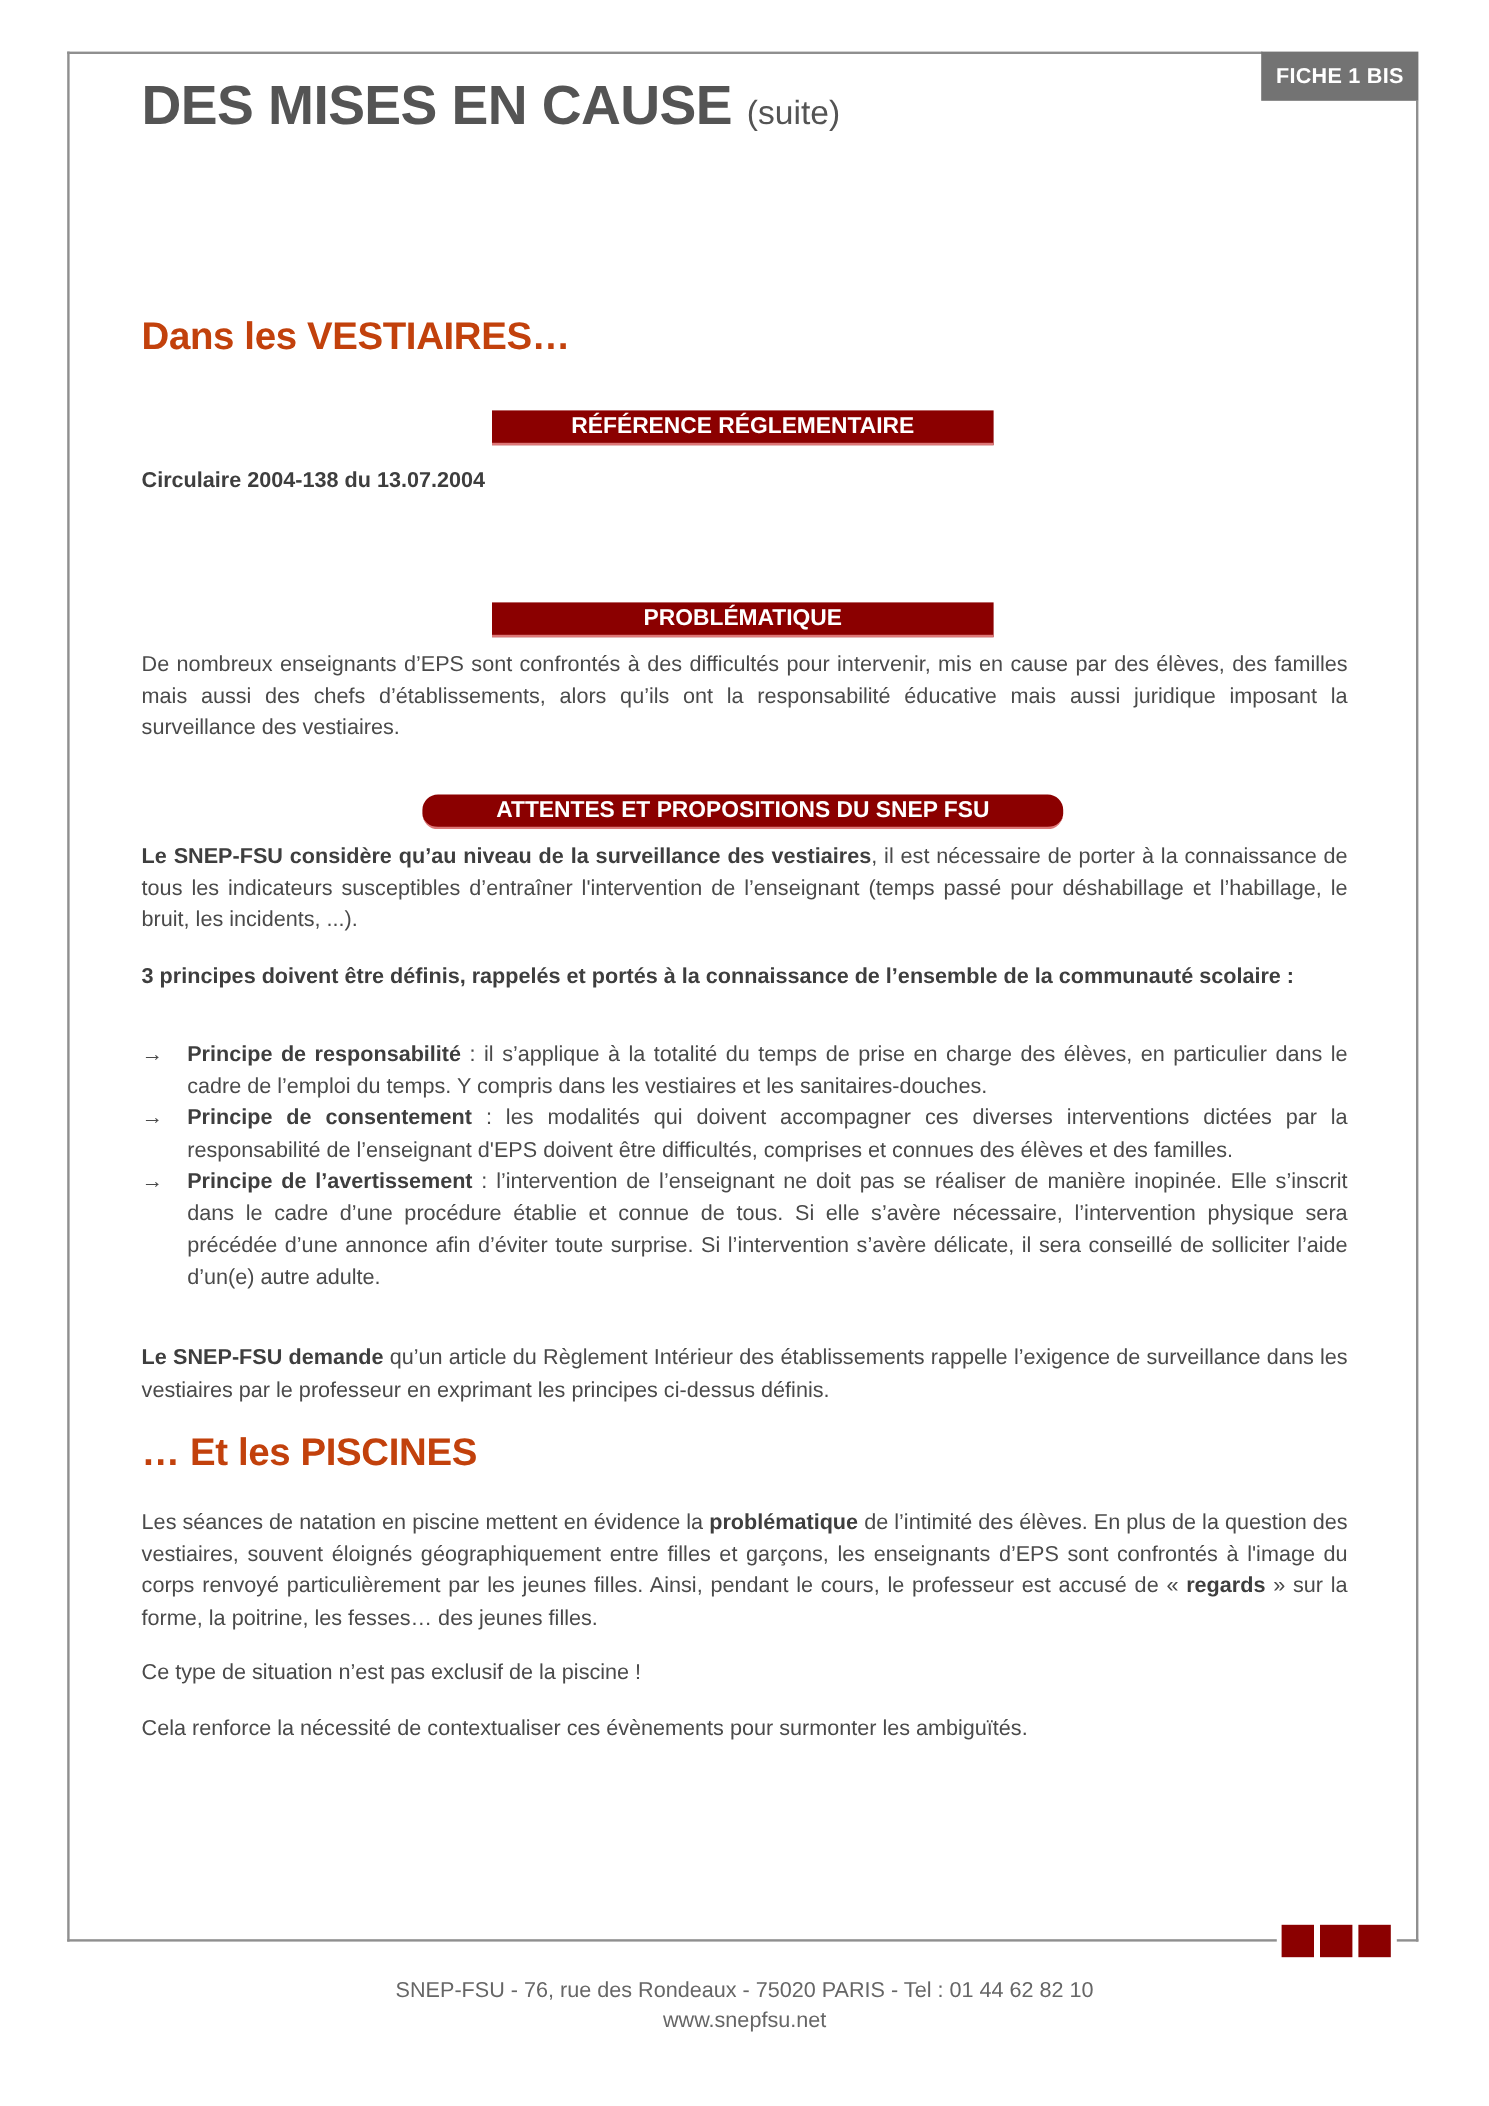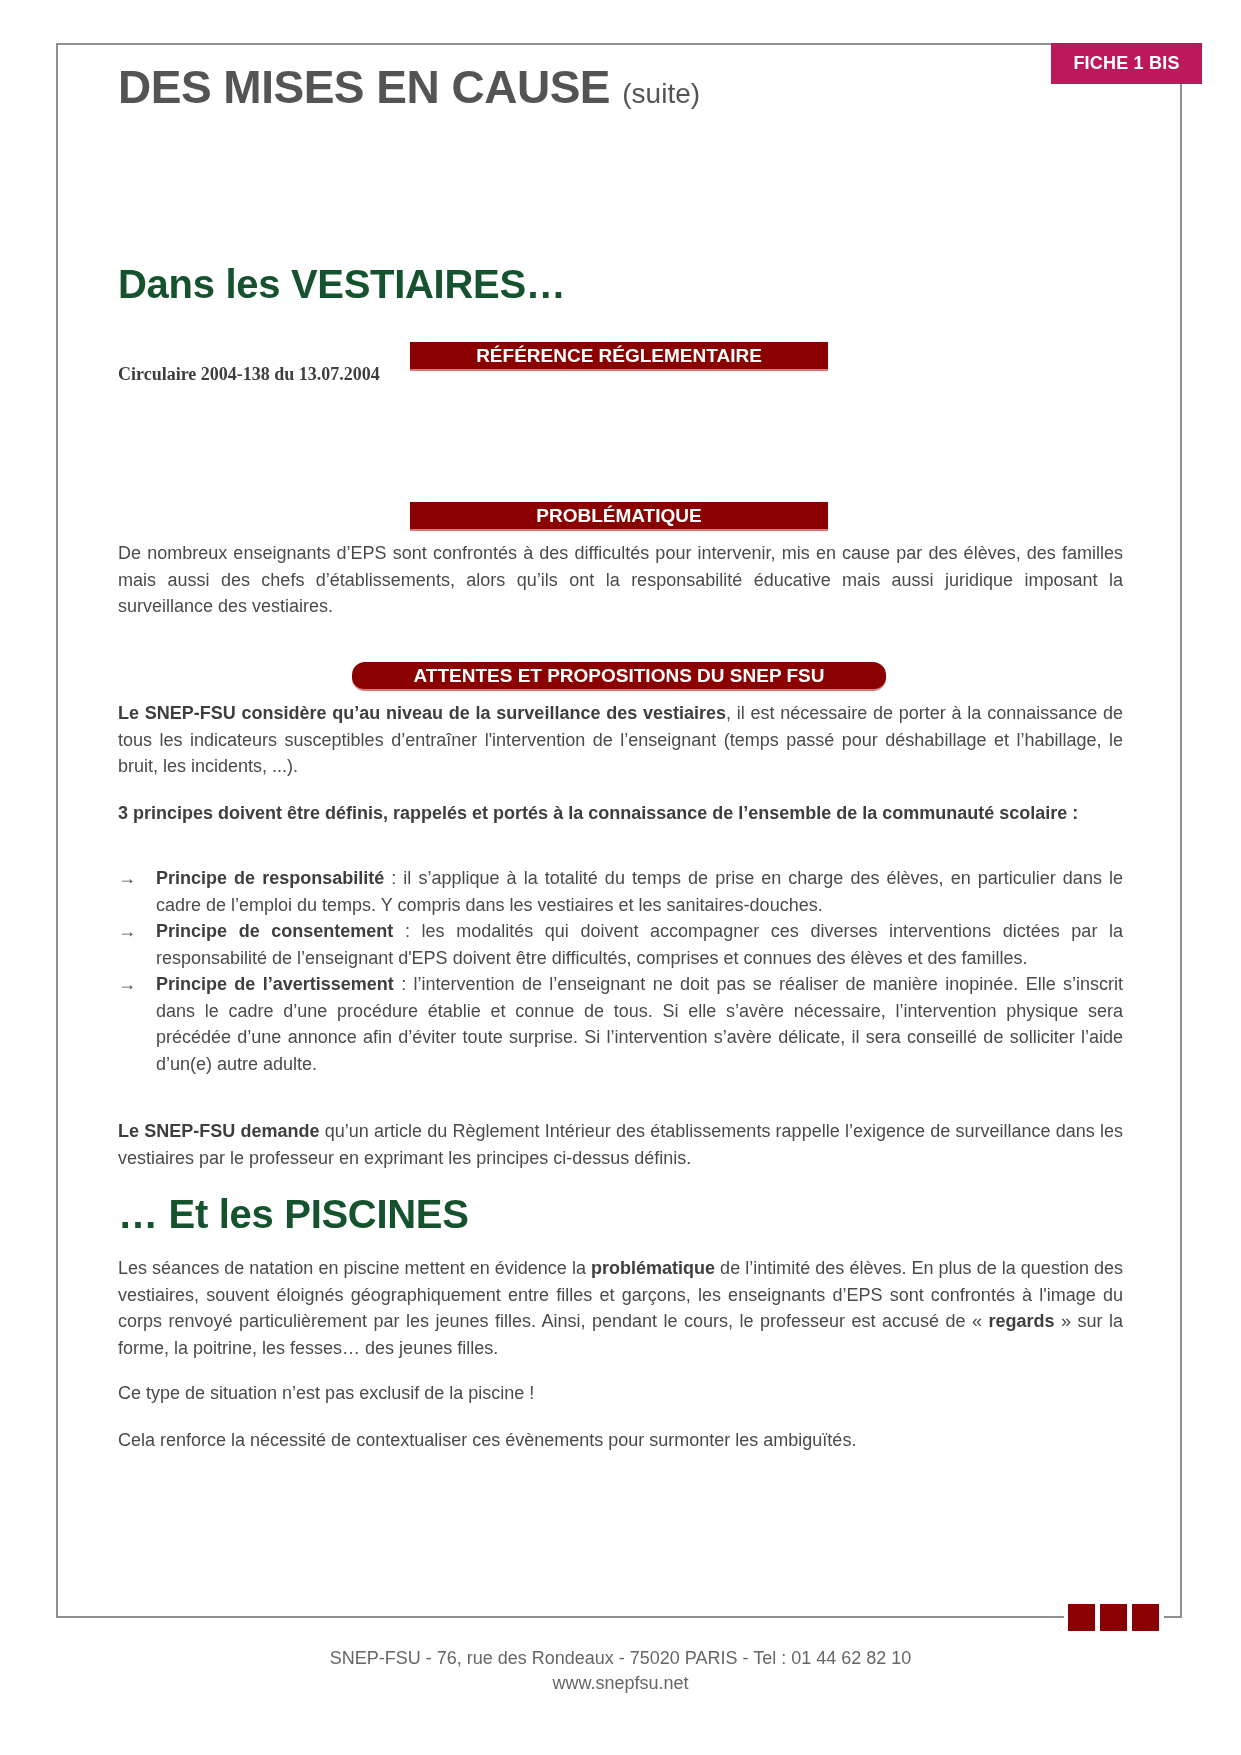--- a/index.html
+++ b/index.html
@@ -3,27 +3,27 @@
 <meta charset="utf-8">
 <style>
   html, body { margin:0; padding:0; background:#ffffff; }
   body { width:1241px; height:1755px; position:relative; overflow:hidden;
          font-family:"Liberation Sans", sans-serif; color:#4a4a4a; }
   .frame-top { position:absolute; left:56px; top:43px; width:996px; height:2px; background:#8f8f8f; }
   .frame-left { position:absolute; left:56px; top:43px; width:2px; height:1575px; background:#8f8f8f; }
   .frame-right { position:absolute; left:1180px; top:84px; width:2px; height:1534px; background:#8f8f8f; }
   .frame-bottom-a { position:absolute; left:56px; top:1616px; width:1008px; height:2px; background:#8f8f8f; }
   .frame-bottom-b { position:absolute; left:1164px; top:1616px; width:18px; height:2px; background:#8f8f8f; }
-  .fiche-badge { position:absolute; left:1051px; top:43px; width:151px; height:41px; background:#be185d;
+  .fiche-badge { position:absolute; left:1051px; top:43px; width:131px; height:41px; background:#737373;
                  color:#fff; font-weight:bold; font-size:18px; display:flex; align-items:center; justify-content:center;
                  letter-spacing:0.2px; }
   .sq { position:absolute; top:1604px; width:27px; height:27px; background:#8b0000; }
   .title { position:absolute; left:118px; top:60px; font-size:46px; font-weight:bold; color:#545454; letter-spacing:-0.5px; }
   .title .suite { font-size:28px; font-weight:normal; letter-spacing:0; }
-  .h2 { position:absolute; left:118px; font-size:40px; font-weight:bold; color:#14532d; letter-spacing:-0.3px; }
+  .h2 { position:absolute; left:118px; font-size:32px; font-weight:bold; color:#c2410c; letter-spacing:-0.3px; }
   .banner { position:absolute; height:29px; background:#8b0000; color:#fff; font-weight:bold; font-size:19px;
             display:flex; align-items:center; justify-content:center; border-bottom:2px solid #d77; box-sizing:border-box; }
   .block { position:absolute; left:118px; width:1005px; font-size:18px; line-height:26.5px; color:#4a4a4a; }
   .justify { text-align:justify; text-align-last:left; }
   .bold { font-weight:bold; color:#3e3e3e; }
   .italic { font-style:italic; }
   .bullet { position:relative; padding-left:38px; }
   .bullet .arrow { position:absolute; left:0; top:0; }
   .footer { position:absolute; left:0; width:1241px; text-align:center; font-size:18px; color:#666; }
 </style>
@@ -40,21 +40,21 @@
 
 <div class="title">
   <span>DES MISES EN CAUSE</span>
   <span class="suite">(suite)</span>
 </div>
 
 <div class="h2" style="top:262px;">Dans les VESTIAIRES…</div>
 
 <div class="banner" style="left:410px; top:342px; width:418px;">RÉFÉRENCE RÉGLEMENTAIRE</div>
 
-<div class="block" style="top:361px;font-family:Liberation Serif, serif;">
+<div class="block" style="top:387px;">
   <div class="bold">Circulaire 2004-138 du 13.07.2004</div>
 </div>
 
 <div class="banner" style="left:410px; top:502px; width:418px;">PROBLÉMATIQUE</div>
 
 <div class="block justify" style="top:540px;">De nombreux enseignants d’EPS sont confrontés à des difficultés pour intervenir, mis en cause par des élèves, des familles mais aussi des chefs d’établissements, alors qu’ils ont la responsabilité éducative mais aussi juridique imposant la surveillance des vestiaires.</div>
 
 <div class="banner" style="left:352px; top:662px; width:534px;border-radius:13px;">ATTENTES ET PROPOSITIONS DU SNEP FSU</div>
 
 <div class="block justify" style="top:700px;">

